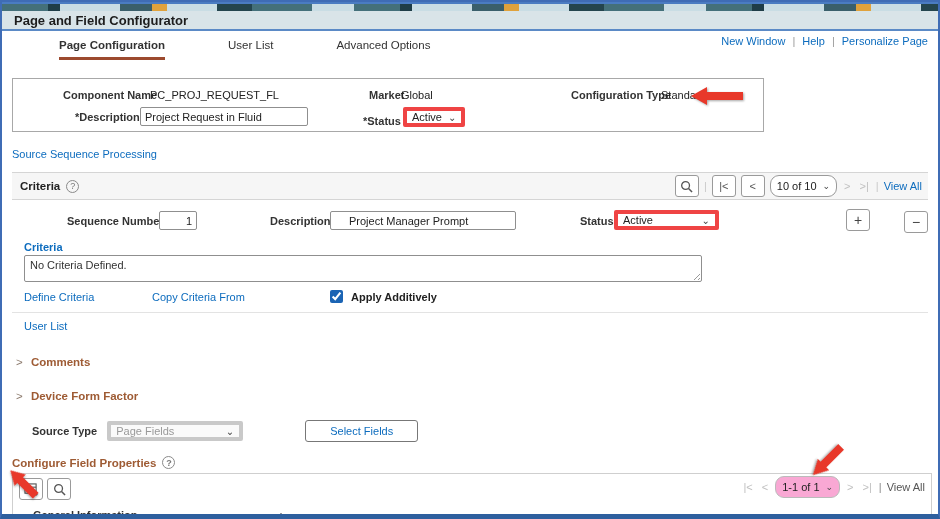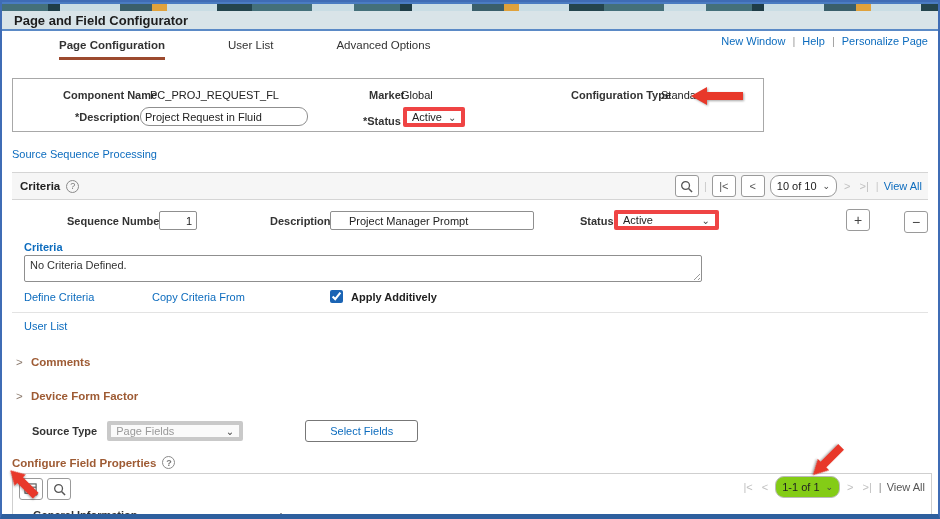--- a/index.html
+++ b/index.html
@@ -48,21 +48,21 @@
     display:flex; align-items:center; padding:0 8px; position:relative; }
   .section-bar .title { font-size:11.5px; font-weight:bold; color:#222; }
   .help-icon { display:inline-flex; align-items:center; justify-content:center; width:13px; height:13px; border:1px solid #8a8a8a; border-radius:50%; color:#777; font-size:9px; margin-left:6px; }
   .pager { position:absolute; right:6px; top:2px; display:flex; align-items:center; gap:5px; font-size:11px; }
   .icon-btn { display:inline-flex; align-items:center; justify-content:center; width:24px; height:22px; border:1px solid #9a9a9a; border-radius:3px; background:#fff; color:#555; font-size:11px; cursor:pointer; }
   .sep { color:#c9c9c9; }
   .nav-ghost { color:#c0c0c0; font-size:11px; padding:0 2px; }
   .pager .link { font-size:11px; }
   .pager-select { border:1px solid #9a9a9a; border-radius:9px; height:22px; display:inline-flex; align-items:center; padding:0 6px; gap:6px; background:#fff; font-size:11px; cursor:pointer; }
   .pager-select .chev { font-size:9px; color:#444; }
-  .pager2 .pager-select { background:#84cc16; border-color:#bbb; }
+  .pager2 .pager-select { background:#f9a8d4; border-color:#bbb; }
   .pager2 .view-all { color:#555; }
 
   
   .seq-row { position:relative; margin-top:9px; height:26px; font-size:11px; }
   .plusminus { position:absolute; width:24px; height:22px; border:1px solid #9a9a9a; border-radius:3px; background:#fff; font-size:14px; color:#444; display:flex; align-items:center; justify-content:center; cursor:pointer; }
 
   
   .crit-group { margin-top:6px; margin-left:12px; width:678px; }
   .crit-group .grp-label { font-size:11px; font-weight:bold; color:#0d6cbe; margin-bottom:2px; }
   .crit-box { border:1px solid #8f8f8f; border-radius:2px; height:27px; padding:3px 5px; font-size:11px; color:#333; position:relative; background:#fff; }
@@ -130,21 +130,21 @@
       <div class="row1">
         <span class="pos lbl" style="left:50px;">Component Name</span>
         <span class="pos" style="left:137px;">PC_PROJ_REQUEST_FL</span>
         <span class="pos lbl" style="left:356px;">Market</span>
         <span class="pos" style="left:388px;">Global</span>
         <span class="pos lbl" style="left:558px;">Configuration Type</span>
         <span class="pos" style="left:648px;">Standard</span>
       </div>
       <div class="row2">
         <span class="pos lbl" style="left:62px; top:4px;">*Description</span>
-        <input class="txt pos" style="left: 127px; top: 0px; width: 168px; border-radius: 9px;" value="Project Request in Fluid">
+        <input class="txt pos" style="left: 127px; top: 0px; width: 168px;" value="Project Request in Fluid">
         <span class="pos lbl" style="left:350px; top:8px;">*Status</span>
         <div class="fake-select pos" style="left:390px; top:0; width:62px;">
           <span>Active</span>
           <span class="chev">⌄</span>
         </div>
       </div>
     </div>
 
     <a class="link review-link">Source Sequence Processing</a>
 
@@ -171,21 +171,21 @@
         <span class="sep">|</span>
         <a class="link">View All</a>
       </div>
     </div>
 
     
     <div class="seq-row">
       <span class="pos lbl" style="left:55px; top:6px;">Sequence Number</span>
       <input class="txt pos" style="left: 147px; top: 2px; width: 38px; text-align: right;" value="1">
       <span class="pos lbl" style="left:258px; top:6px;">Description</span>
-      <input class="txt pos" style="left: 318px; top: 2px; width: 204px; padding-left: 18px;" value="Project Manager Prompt">
+      <input class="txt pos" style="left: 318px; top: 2px; width: 186px; padding-left: 18px;" value="Project Manager Prompt">
       <span class="pos lbl" style="left:568px; top:6px;">Status</span>
       <div class="fake-select pos" style="left:602px; top:1px; width:105px;">
         <span>Active</span>
         <span class="chev">⌄</span>
       </div>
       <button class="plusminus" style="right:58px; top:0;">+</button>
       <button class="plusminus" style="right:0; top:2px;">−</button>
     </div>
 
     

